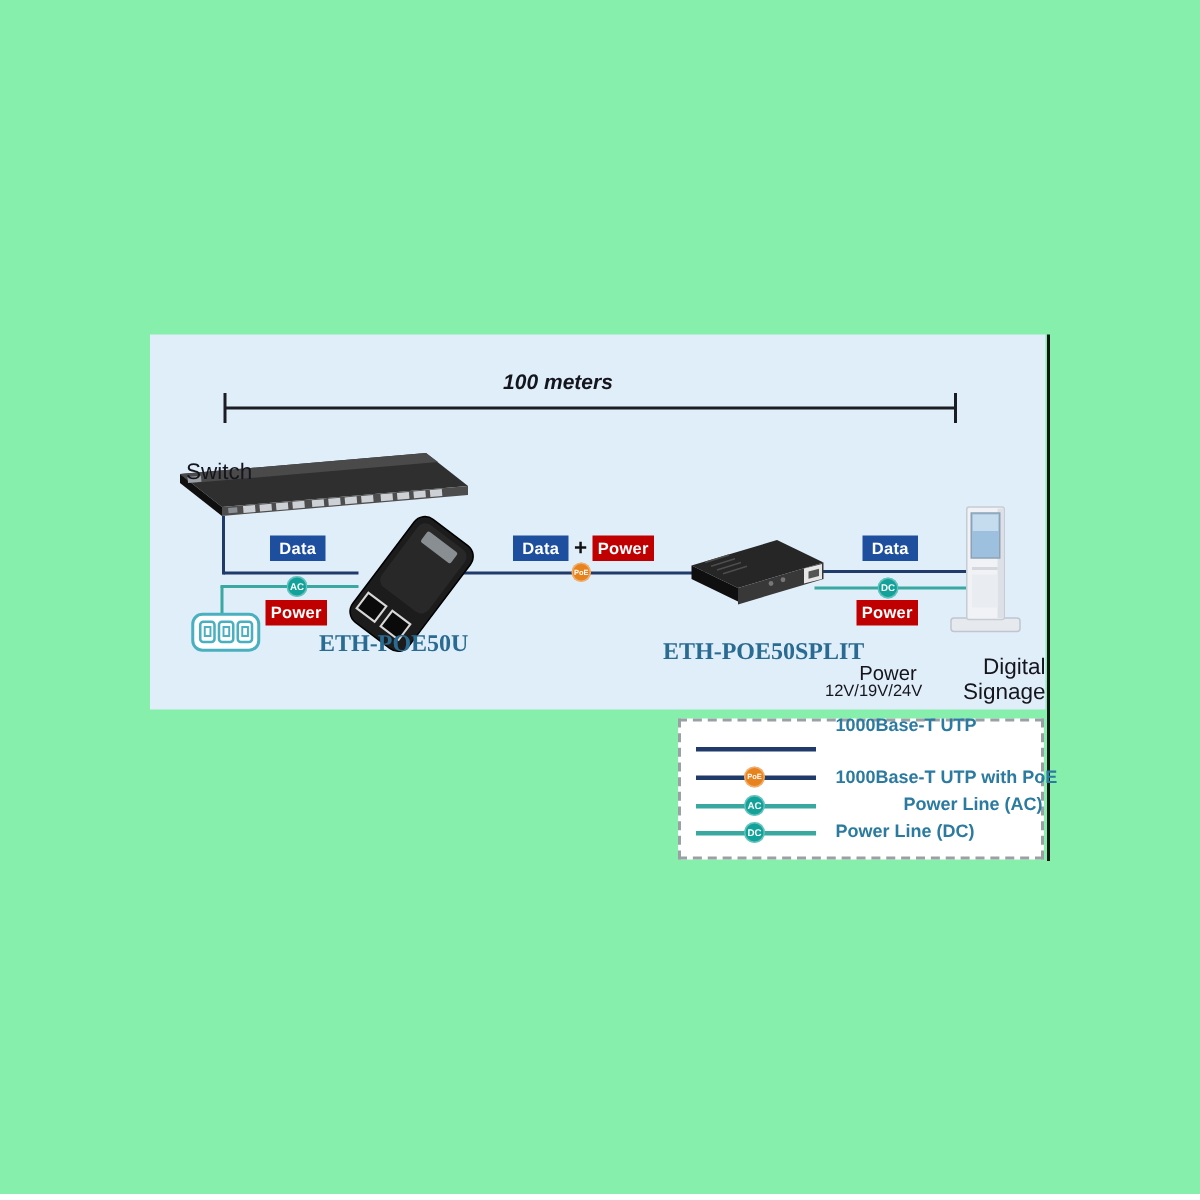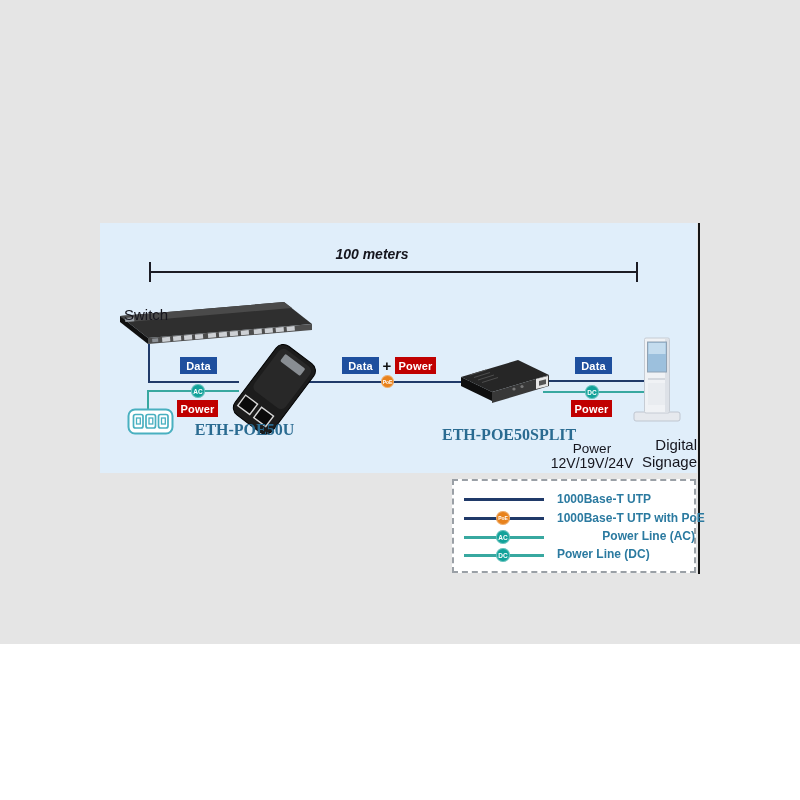--- a/index.html
+++ b/index.html
@@ -1,16 +1,16 @@
 <!DOCTYPE html>
 <html><head>
 <meta charset="utf-8">
 <style>
   html,body{margin:0;padding:0;background:#fff;}
-  #canvas{position:relative;width:800px;height:644px;background:#e5e5e5;overflow:hidden;
+  #canvas{position:relative;width:800px;height:796px;background:#86efac;overflow:hidden;
           font-family:"Liberation Sans",sans-serif;}
   .panel{position:absolute;left:100px;top:223px;width:597px;height:250px;background:#e0eefa;}
   .pageline{position:absolute;left:698px;top:223px;width:2px;height:351px;background:#151515;}
 
   
   .mline{position:absolute;left:150px;top:271px;width:488px;height:2px;background:#1c1c24;}
   .mtick{position:absolute;width:2px;height:20px;top:262px;background:#1c1c24;}
   .mlabel{position:absolute;left:252px;top:246px;width:240px;text-align:center;
           font-size:14px;font-weight:bold;font-style:italic;color:#15151d;}
 
@@ -140,29 +140,29 @@
   <div class="badge data" style="left:342px;top:357px;width:37px;">Data</div>
   <div class="plus" style="left:381px;top:357px;">+</div>
   <div class="badge power" style="left:395px;top:357px;width:41px;">Power</div>
   <div class="marker orange" style="left:381px;top:375px;width:13px;height:13px;">PoE</div>
 
   <div class="badge data" style="left:575px;top:357px;width:37px;">Data</div>
   <div class="marker teal" style="left:585px;top:385px;">DC</div>
   <div class="badge power" style="left:571px;top:400px;width:41px;">Power</div>
 
   <div class="plaintext" style="left:124px;top:286px;font-size:15px;">Switch</div>
-  <div class="devlabel" style="left:182px;top:421px;width:125px;">ETH-POE50U</div>
+  <div class="devlabel" style="left:200px;top:421px;width:125px;">ETH-POE50U</div>
   <div class="devlabel" style="left:442px;top:426px;width:132px;">ETH-POE50SPLIT</div>
   <div class="plaintext" style="left:561px;top:421px;width:62px;text-align:center;font-size:13.5px;">Power</div>
-  <div class="plaintext" style="left:550px;top:435px;width:84px;text-align:center;font-size:14px;">12V/19V/24V</div>
+  <div class="plaintext" style="left:550px;top:435px;width:84px;font-size:11px;">12V/19V/24V</div>
   <div class="plaintext" style="left:613px;top:416px;width:84px;text-align:right;font-size:15px;line-height:17px;">Digital Signage</div>
 
   <div class="legend-box"></div>
   <div class="lline utp" style="top:498px;"></div>
-  <div class="ltext" style="top:492px;">1000Base-T UTP</div>
+  <div class="ltext" style="top:476px;">1000Base-T UTP</div>
 
   <div class="lline utp" style="top:517px;"></div>
   <div class="marker orange" style="left:496px;top:511px;">PoE</div>
   <div class="ltext" style="top:511px;text-align:right;">1000Base-T UTP with PoE</div>
 
   <div class="lline pwr" style="top:536px;"></div>
   <div class="marker teal" style="left:496px;top:530px;">AC</div>
   <div class="ltext" style="top:529px;text-align:right;">Power Line (AC)</div>
 
   <div class="lline pwr" style="top:554px;"></div>

